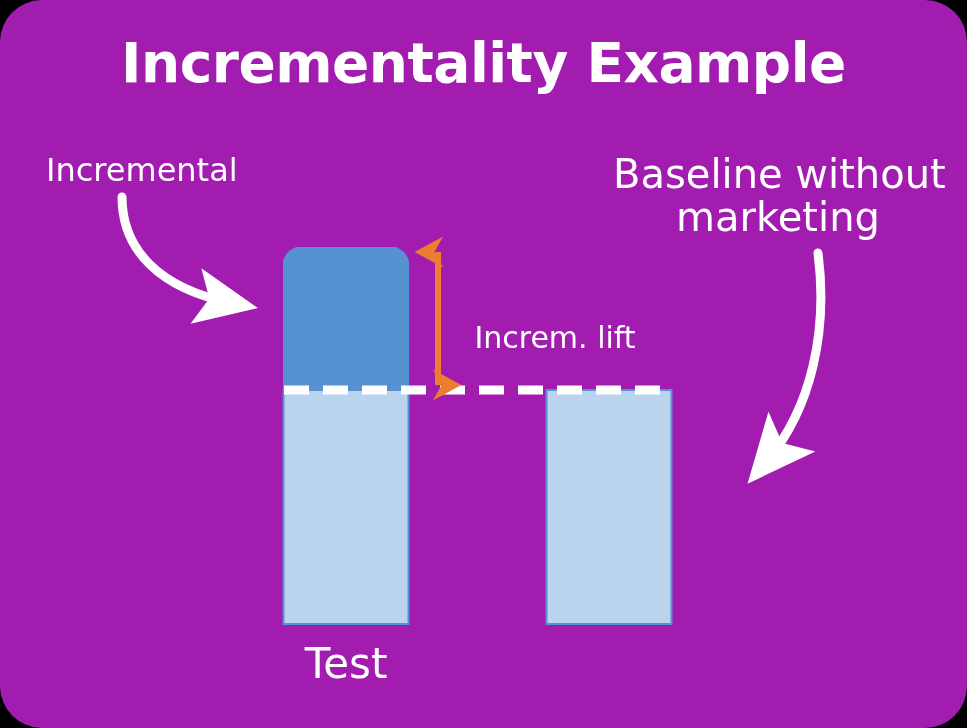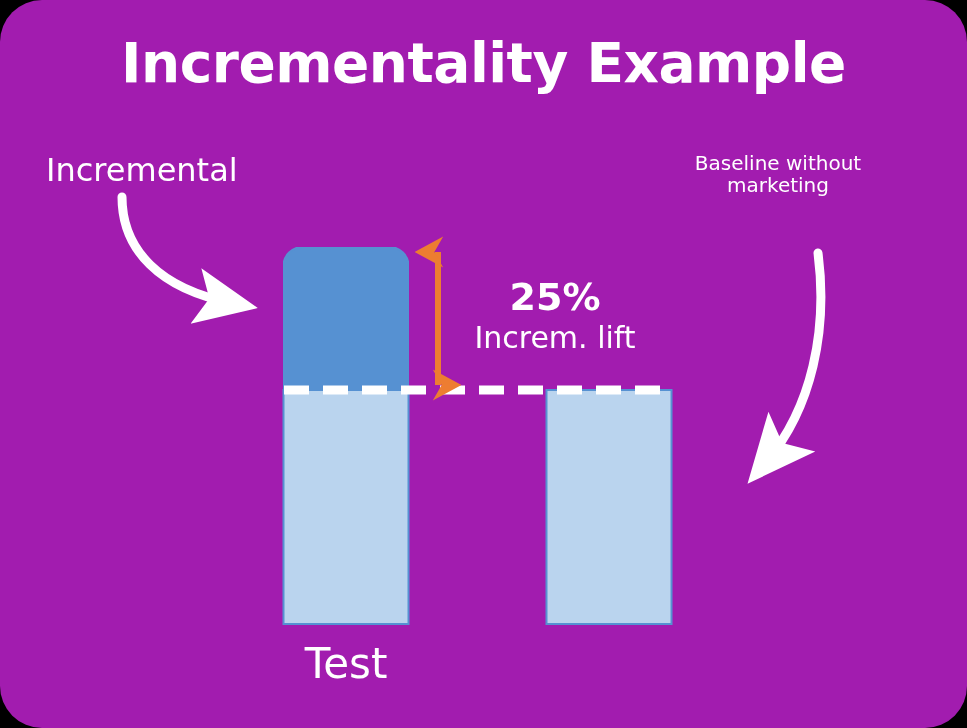--- a/index.html
+++ b/index.html
@@ -49,21 +49,21 @@
     left: 46px;
     top: 153px;
     font-size: 32px;
     text-align: center;
   }
   #label-baseline {
     left: 613px;
     top: 153px;
     width: 330px;
     text-align: center;
-    font-size: 20px;
+    font-size: 40px;
   }
   #lift-value {
     left: 450px;
     top: 277px;
     width: 210px;
     text-align: center;
     font-size: 38px;
     font-weight: bold;
   }
   #lift-caption {
@@ -86,21 +86,20 @@
 <body>
 
 <div id="card">
 
   <div class="txt" id="chart-title">Incrementality Example</div>
 
   <div class="txt" id="label-incremental">Incremental</div>
 
   <div class="txt" id="label-baseline"><span>Baseline without</span><br><span>marketing</span></div>
 
-  <div class="txt" id="lift-value">25%</div>
 
   <div class="txt" id="lift-caption">Increm. lift</div>
 
   <div class="txt cat-label" id="cat-label-0">Test</div>
 
 
   <svg id="chart-svg" viewBox="0 0 967 728">
     <defs>
       <clipPath id="clip-test-top">
         <rect x="283" y="247" width="126" height="143"></rect>

